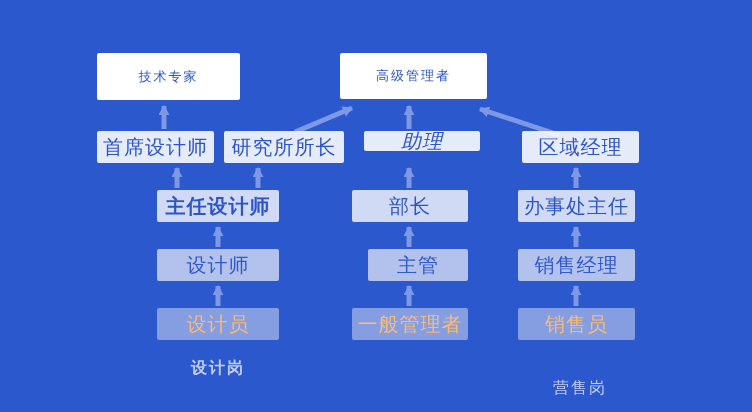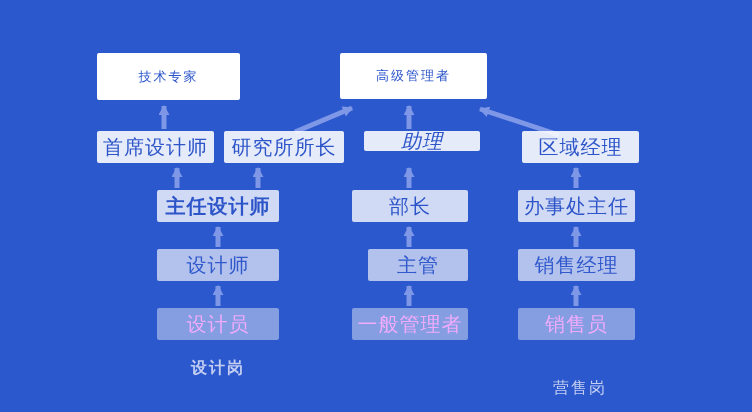--- a/index.html
+++ b/index.html
@@ -33,21 +33,21 @@
   }
   .top-node {
     background: #FFFFFF;
     font-size: 13px;
     letter-spacing: 2px;
     color: #2B55CB;
   }
   .r2 { background: rgba(255,255,255,0.88); }
   .r3 { background: rgba(255,255,255,0.78); }
   .r4 { background: rgba(255,255,255,0.64); color: #3159CC; }
-  .r5 { background: rgba(255,255,255,0.42); color: #f0abfc; }
+  .r5 { background: rgba(255,255,255,0.42); color: #fdba74; }
   .footer {
     position: absolute;
     height: 20px;
     line-height: 20px;
     text-align: center;
     font-size: 16px;
     letter-spacing: 2px;
     color: #C3CEF2;
     white-space: nowrap;
   }

